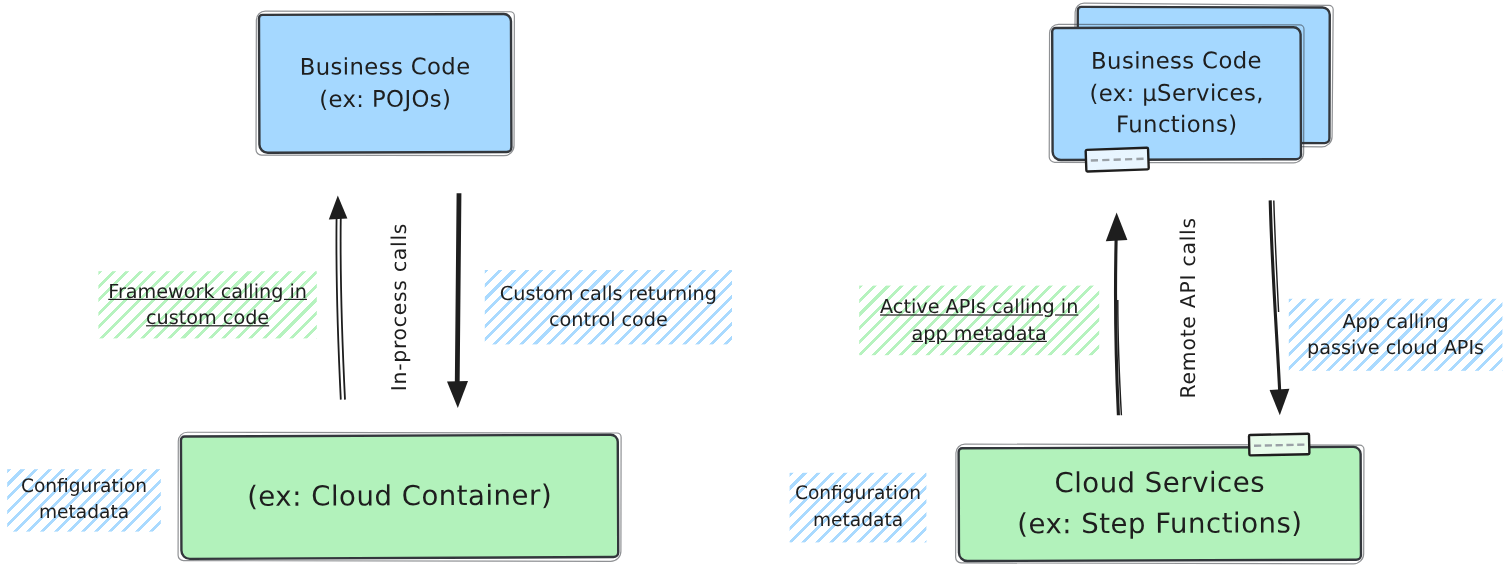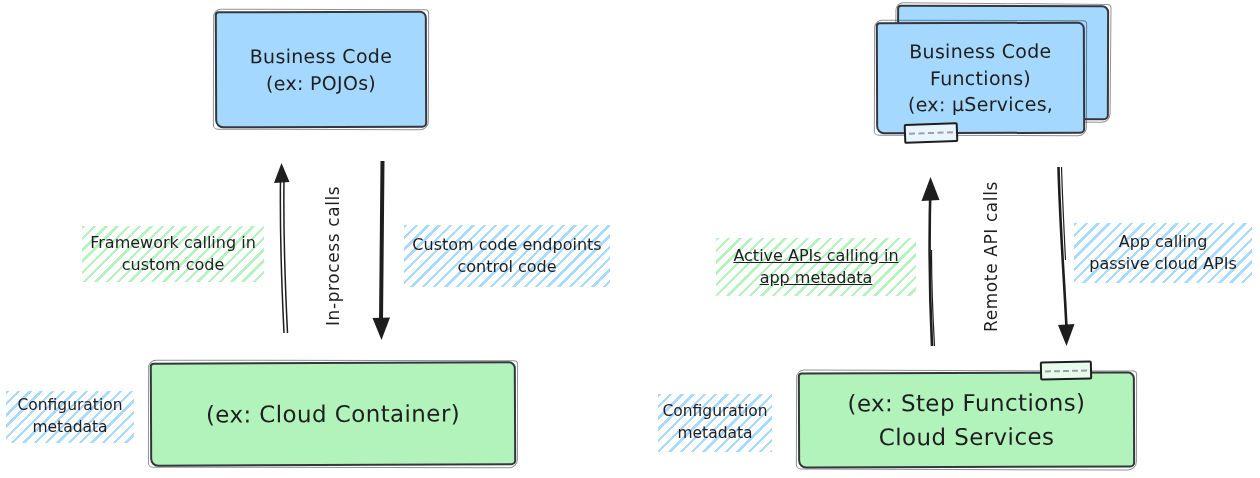--- a/index.html
+++ b/index.html
@@ -59,68 +59,68 @@
 </head>
 <body>
 
 <div class="canvas">
 
   <div class="box blue box-blue-text" style="left:215px;top:11px;width:212px;height:117px;transform:rotate(-.2deg);">
     <span class="line">Business Code</span>
     <span class="line">(ex: POJOs)</span>
   </div>
 
-  <div class="hatch green-hatch" style="left:82px;top:226px;width:182px;height:56px;">
+  <div class="hatch green-hatch" style="left:82px;top:226px;width:182px;height:56px;text-decoration:underline;">
     <span class="line">Framework calling in</span>
     <span class="line">custom code</span>
   </div>
 
   <div class="vlabel" style="left:315px;top:186px;width:36px;height:140px;">In-process calls</div>
 
   <div class="hatch blue-hatch" style="left:404px;top:225px;width:206px;height:62px;">
-    <span class="line">Custom code endpoints</span>
+    <span class="line">Custom calls returning</span>
     <span class="line">control code</span>
   </div>
 
   <div class="box green box-green-text" style="left:150px;top:362px;width:366px;height:104px;transform:rotate(-.25deg);">
     <span class="line">(ex: Cloud Container)</span>
   </div>
 
   <div class="hatch blue-hatch" style="left:6px;top:391px;width:128px;height:52px;font-size:15.5px;">
     <span class="line">Configuration</span>
     <span class="line">metadata</span>
   </div>
 
   <div class="box blue" style="left:897px;top:5px;width:212px;height:115px;transform:rotate(.15deg);"></div>
 
   <div class="box blue box-blue-text" style="left:876px;top:22px;width:209px;height:112px;transform:rotate(-.2deg);">
     <span class="line">Business Code</span>
+    <span class="line">(ex: μServices,</span>
     <span class="line">Functions)</span>
-    <span class="line">(ex: μServices,</span>
   </div>
 
   <div class="connector blue-tint" style="left:904px;top:123px;width:54px;height:20px;transform:rotate(-2deg);">
     <span class="dash"></span>
   </div>
 
   <div class="hatch green-hatch" style="left:716px;top:238px;width:200px;height:58px;text-decoration:underline;">
     <span class="line">Active APIs calling in</span>
     <span class="line">app metadata</span>
   </div>
 
   <div class="vlabel" style="left:972px;top:184px;width:38px;height:146px;">Remote API calls</div>
 
-  <div class="hatch blue-hatch" style="left:1074px;top:223px;width:178px;height:60px;">
+  <div class="hatch blue-hatch" style="left:1074px;top:249px;width:178px;height:60px;">
     <span class="line">App calling</span>
     <span class="line">passive cloud APIs</span>
   </div>
 
   <div class="box green box-green-text" style="left:798px;top:372px;width:337px;height:96px;transform:rotate(-.2deg);">
+    <span class="line">Cloud Services</span>
     <span class="line">(ex: Step Functions)</span>
-    <span class="line">Cloud Services</span>
   </div>
 
   <div class="connector green-tint" style="left:1040px;top:361px;width:52px;height:19px;transform:rotate(-1.2deg);">
     <span class="dash"></span>
   </div>
 
   <div class="hatch blue-hatch" style="left:658px;top:394px;width:114px;height:58px;font-size:15.5px;">
     <span class="line">Configuration</span>
     <span class="line">metadata</span>
   </div>

